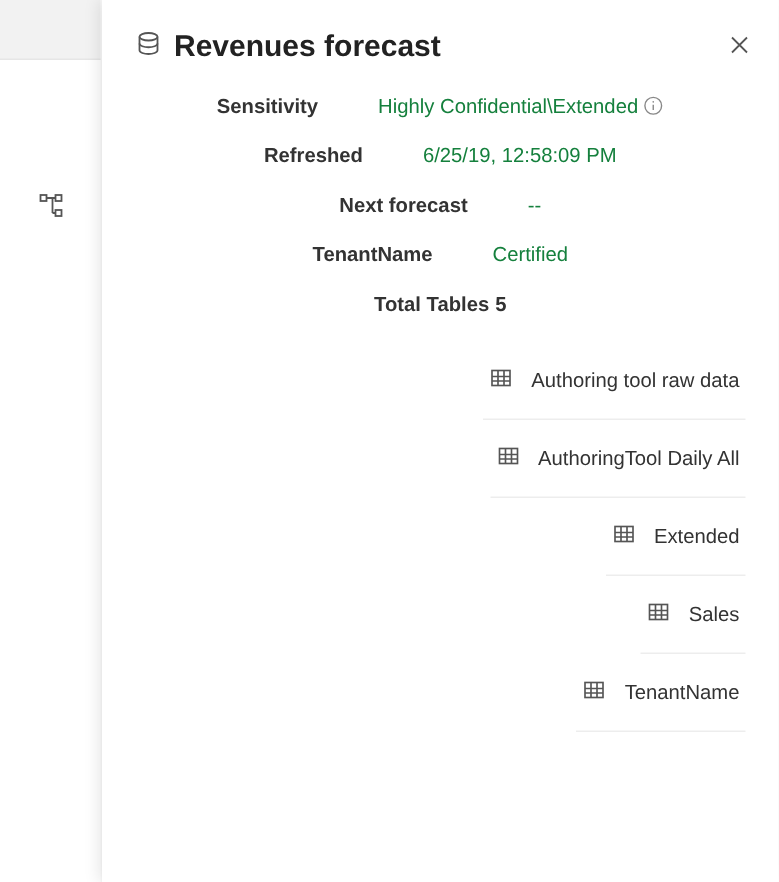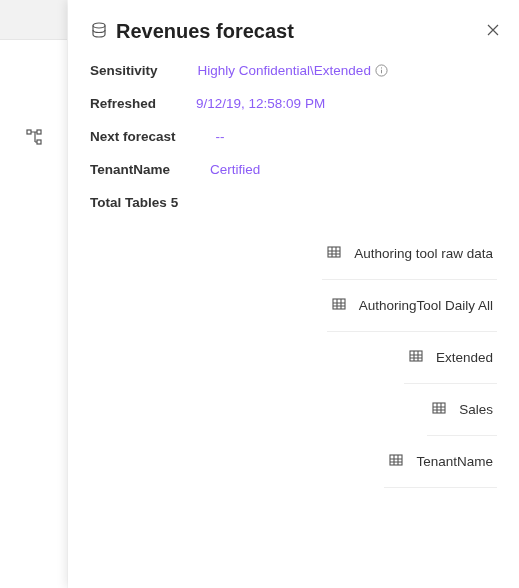--- a/index.html
+++ b/index.html
@@ -64,27 +64,28 @@
     cursor: pointer;
   }
   .meta-row {
     font-size: 13.5px;
     color: #555;
     margin-bottom: 18px;
     display: flex;
     align-items: center;
     gap: 4px;
     flex-wrap: wrap;
+    justify-content: center;
   }
   .meta-label {
     font-weight: 600;
     color: #333;
   }
   .meta-value {
-    color: #8b5cf6;
+    color: #15803d;
     font-weight: 400;
     padding-left: 36px;
   }
   .info-icon {
     color: #888;
     display: inline-flex;
   }
   .tables-list {
     display: flex;
     flex-direction: column;
@@ -143,21 +144,21 @@
           <circle cx="7" cy="7" r="6"></circle>
           <circle cx="7" cy="4.2" r="0.6" fill="currentColor" stroke="none"></circle>
           <path d="M7 6.2 V10"></path>
         </svg>
       </span>
     </div>
 
 
     <div class="meta-row">
       <span class="meta-label">Refreshed</span>
-      <span class="meta-value">9/12/19, 12:58:09 PM</span>
+      <span class="meta-value">6/25/19, 12:58:09 PM</span>
     </div>
 
     <div class="meta-row">
       <span class="meta-label">Next forecast</span>
       <span class="meta-value">--</span>
     </div>
 
     <div class="meta-row">
       <span class="meta-label">TenantName</span>
       <span class="meta-value">Certified</span>

